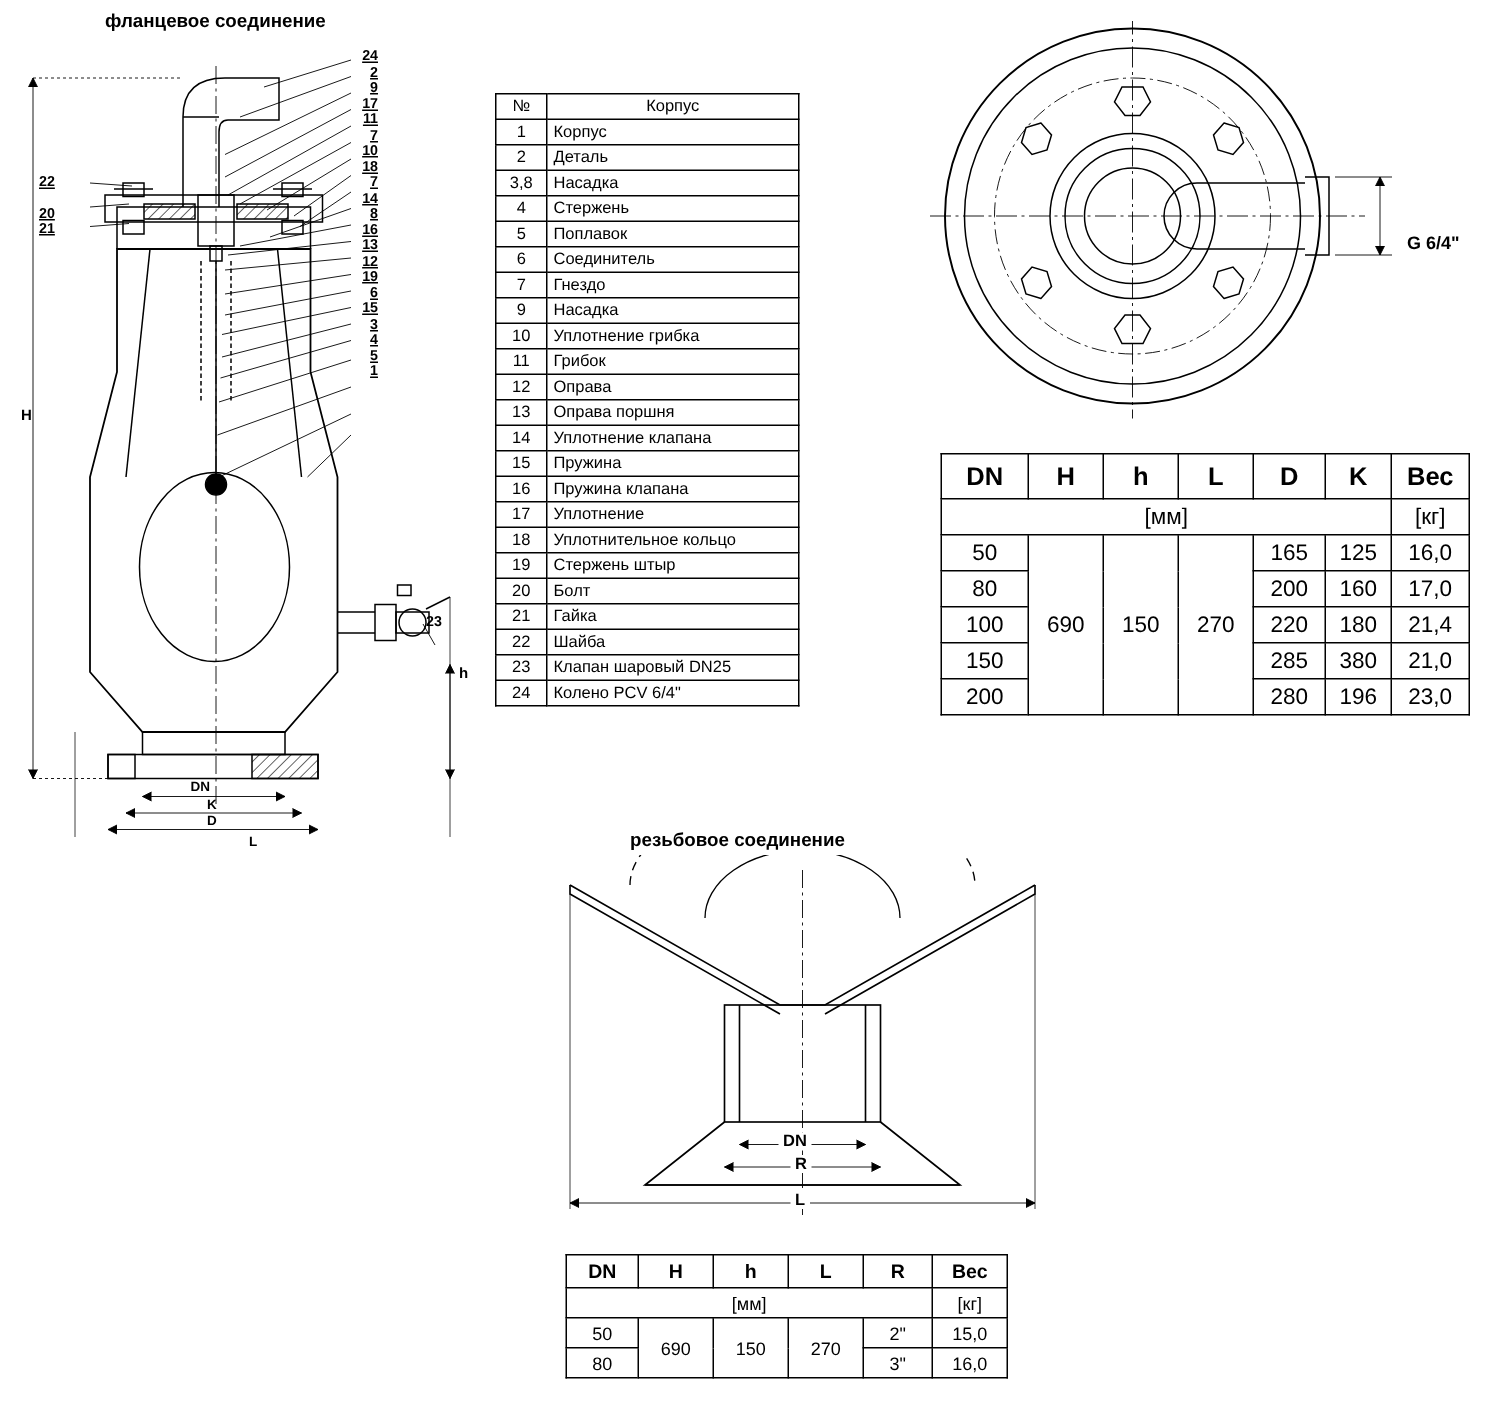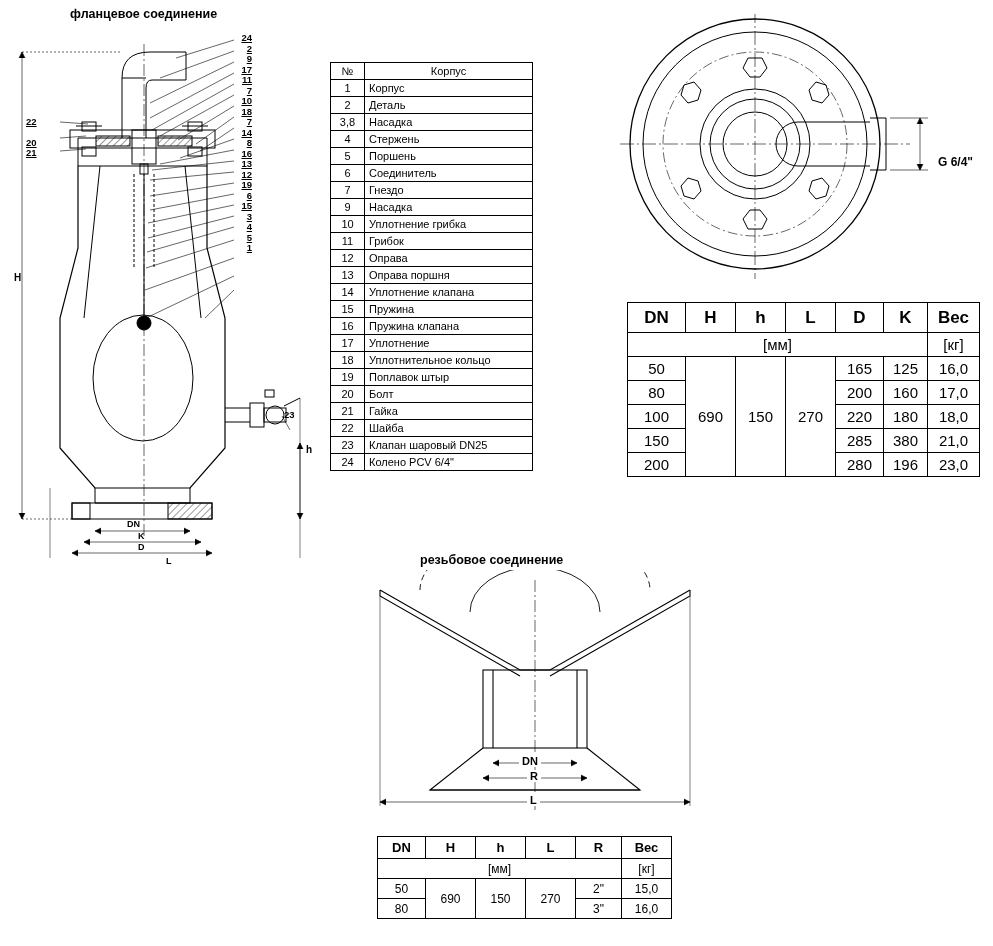--- a/index.html
+++ b/index.html
@@ -218,21 +218,21 @@
       <tr>
           <td class="num">3,8</td>
           <td class="nm">Насадка</td>
         </tr>
       <tr>
           <td class="num">4</td>
           <td class="nm">Стержень</td>
         </tr>
       <tr>
           <td class="num">5</td>
-          <td class="nm">Поршень</td>
+          <td class="nm">Поплавок</td>
         </tr>
       <tr>
           <td class="num">6</td>
           <td class="nm">Соединитель</td>
         </tr>
       <tr>
           <td class="num">7</td>
           <td class="nm">Гнездо</td>
         </tr>
       <tr>
@@ -270,21 +270,21 @@
       <tr>
           <td class="num">17</td>
           <td class="nm">Уплотнение</td>
         </tr>
       <tr>
           <td class="num">18</td>
           <td class="nm">Уплотнительное кольцо</td>
         </tr>
       <tr>
           <td class="num">19</td>
-          <td class="nm">Поплавок штыр</td>
+          <td class="nm">Стержень штыр</td>
         </tr>
       <tr>
           <td class="num">20</td>
           <td class="nm">Болт</td>
         </tr>
       <tr>
           <td class="num">21</td>
           <td class="nm">Гайка</td>
         </tr>
       <tr>
@@ -370,21 +370,21 @@
       <tr>
         <td>80</td>
         <td>200</td>
         <td>160</td>
         <td>17,0</td>
       </tr>
       <tr>
         <td>100</td>
         <td>220</td>
         <td>180</td>
-        <td>18,0</td>
+        <td>21,4</td>
       </tr>
       <tr>
         <td>150</td>
         <td>285</td>
         <td>380</td>
         <td>21,0</td>
       </tr>
       <tr>
         <td>200</td>
         <td>280</td>

